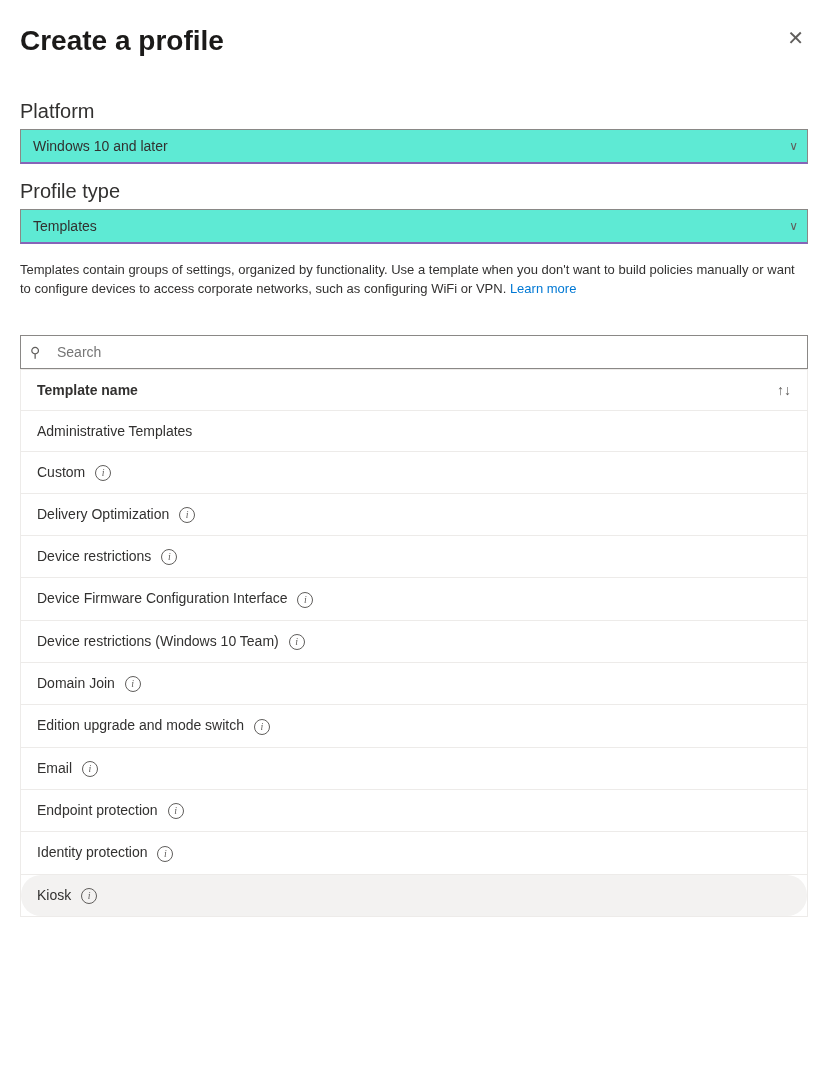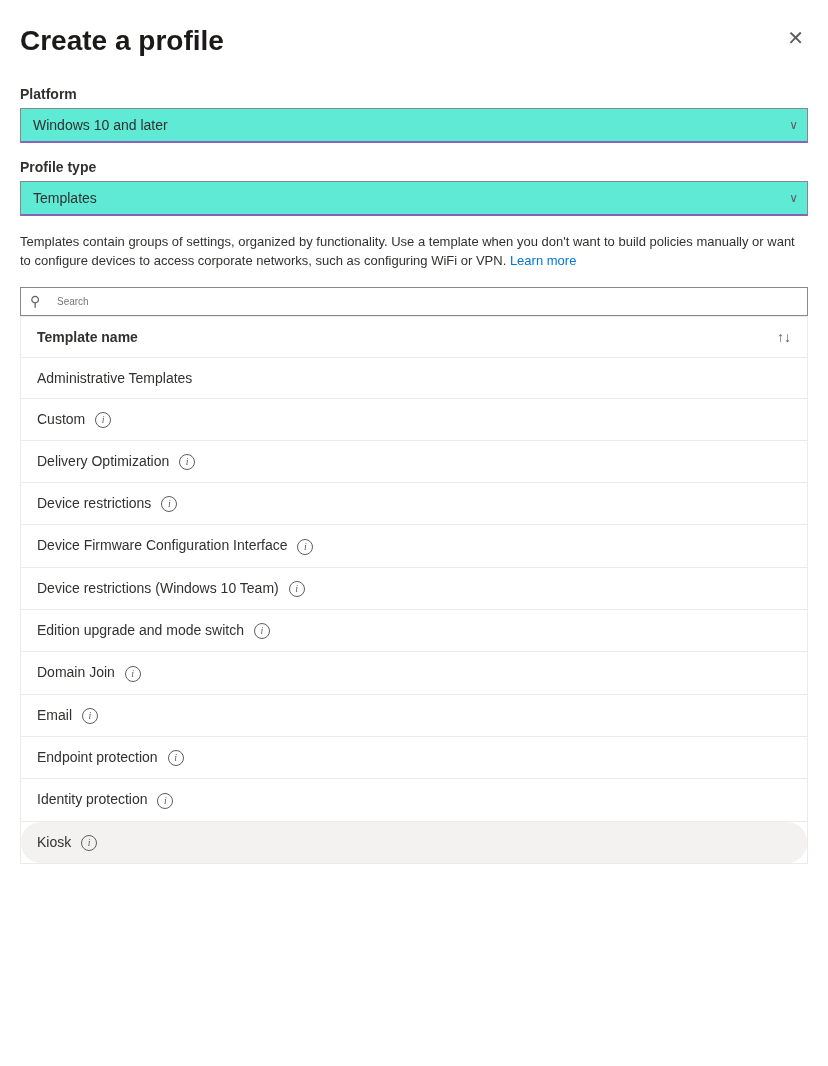--- a/index.html
+++ b/index.html
@@ -22,21 +22,21 @@
       min-height: 1066px;
       background: #fff;
       padding: 24px 20px 20px 20px;
       position: relative;
     }
 
     .panel-header {
       display: flex;
       justify-content: space-between;
       align-items: flex-start;
-      margin-bottom: 28px;
+      margin-bottom: 42px;
     }
 
     .panel-title {
       font-size: 28px;
       font-weight: 600;
       color: #1b1a19;
       line-height: 1.2;
     }
 
     .close-btn {
@@ -51,24 +51,24 @@
       justify-content: center;
       line-height: 1;
     }
 
     .form-section {
       margin-bottom: 16px;
     }
 
     .form-label {
       display: block;
-      font-size: 14px;
+      font-size: 20px;
       color: #323130;
       margin-bottom: 6px;
-      font-weight: 700;
+      font-weight: 400;
     }
 
     .select-wrapper {
       position: relative;
     }
 
     .select-box {
       width: 100%;
       padding: 8px 36px 8px 12px;
       border: 1px solid #8a8886;
@@ -89,39 +89,39 @@
       transform: translateY(-50%);
       pointer-events: none;
       color: #605e5c;
       font-size: 12px;
     }
 
     .description-text {
       font-size: 13px;
       color: #323130;
       line-height: 1.5;
-      margin-bottom: 16px;
+      margin-bottom: 36px;
       margin-top: 4px;
     }
 
     .description-text a {
       color: #0078d4;
       text-decoration: none;
     }
 
     .search-box-wrapper {
       position: relative;
       margin-bottom: 0;
     }
 
     .search-input {
       width: 100%;
       padding: 8px 12px 8px 36px;
       border: 1px solid #8a8886;
-      font-size: 10px;
+      font-size: 14px;
       color: #323130;
       background: #fff;
       outline: none;
     }
 
     .search-icon {
       position: absolute;
       left: 10px;
       top: 50%;
       transform: translateY(-50%);
@@ -257,25 +257,25 @@
 
     <div class="table-row">
       <span class="row-text">Device Firmware Configuration Interface <span class="info-icon">i</span></span>
     </div>
 
     <div class="table-row">
       <span class="row-text">Device restrictions (Windows 10 Team) <span class="info-icon">i</span></span>
     </div>
 
     <div class="table-row">
+      <span class="row-text">Domain Join <span class="info-icon">i</span></span>
+    </div>
+
+    <div class="table-row">
       <span class="row-text">Edition upgrade and mode switch <span class="info-icon">i</span></span>
-    </div>
-
-    <div class="table-row">
-      <span class="row-text">Domain Join <span class="info-icon">i</span></span>
     </div>
 
     <div class="table-row">
       <span class="row-text">Email <span class="info-icon">i</span></span>
     </div>
 
     <div class="table-row">
       <span class="row-text">Endpoint protection <span class="info-icon">i</span></span>
     </div>
 

